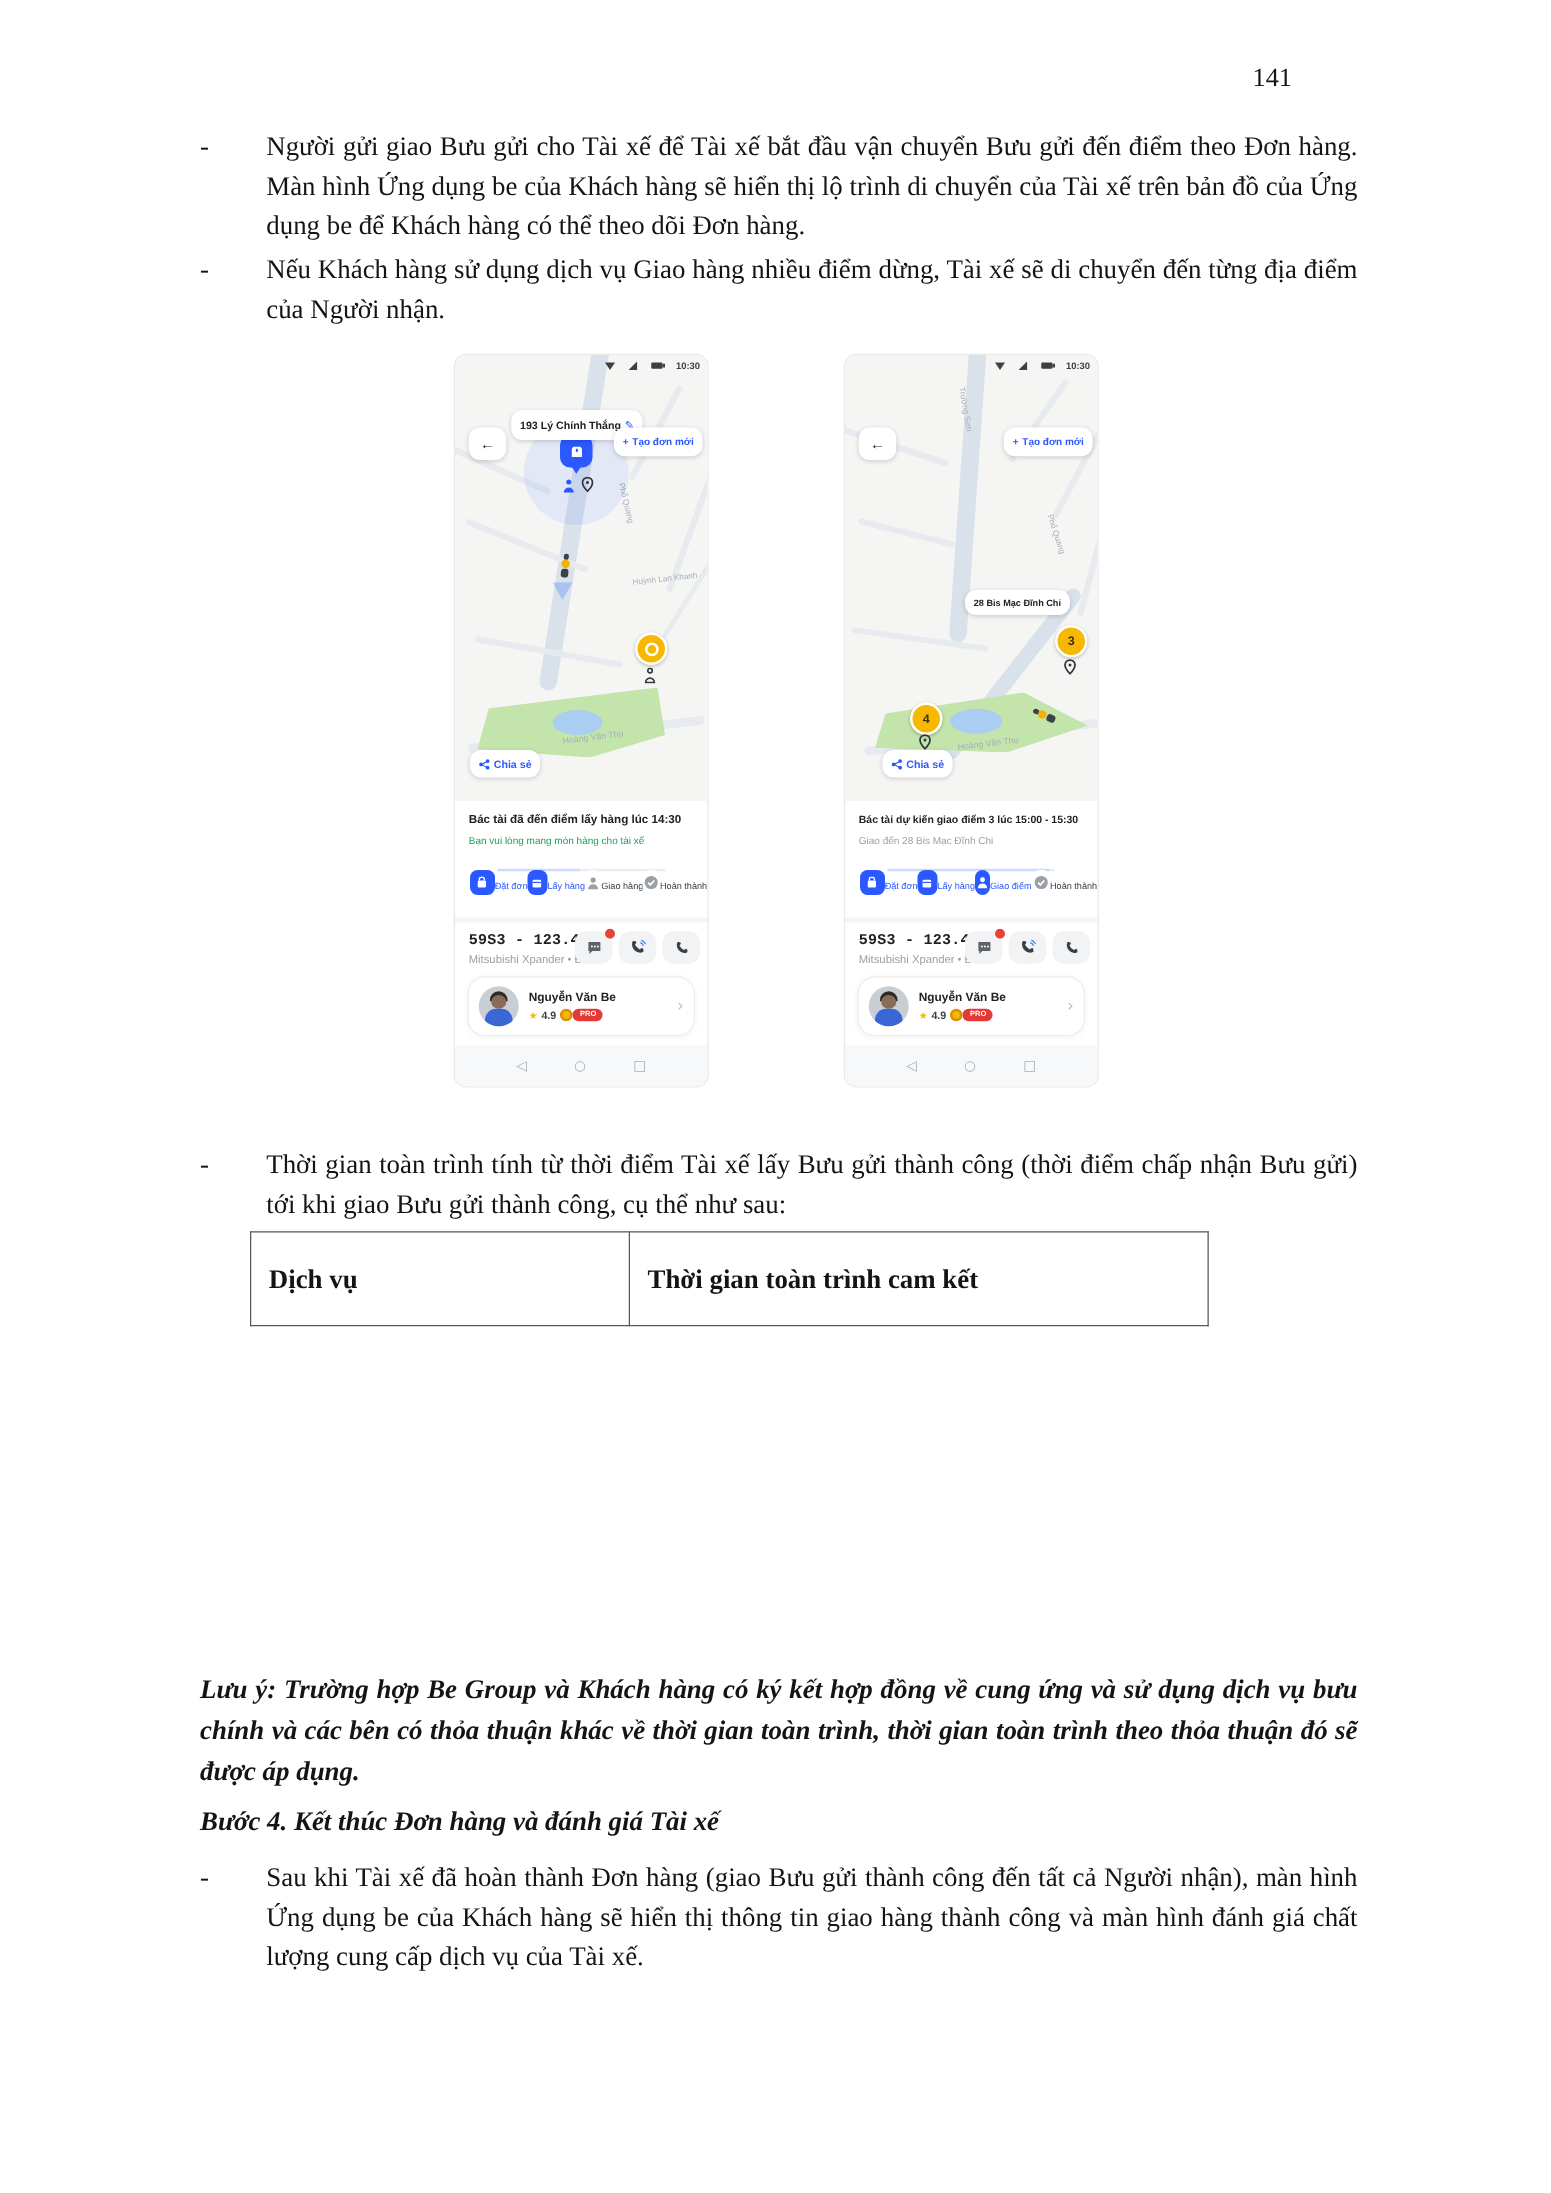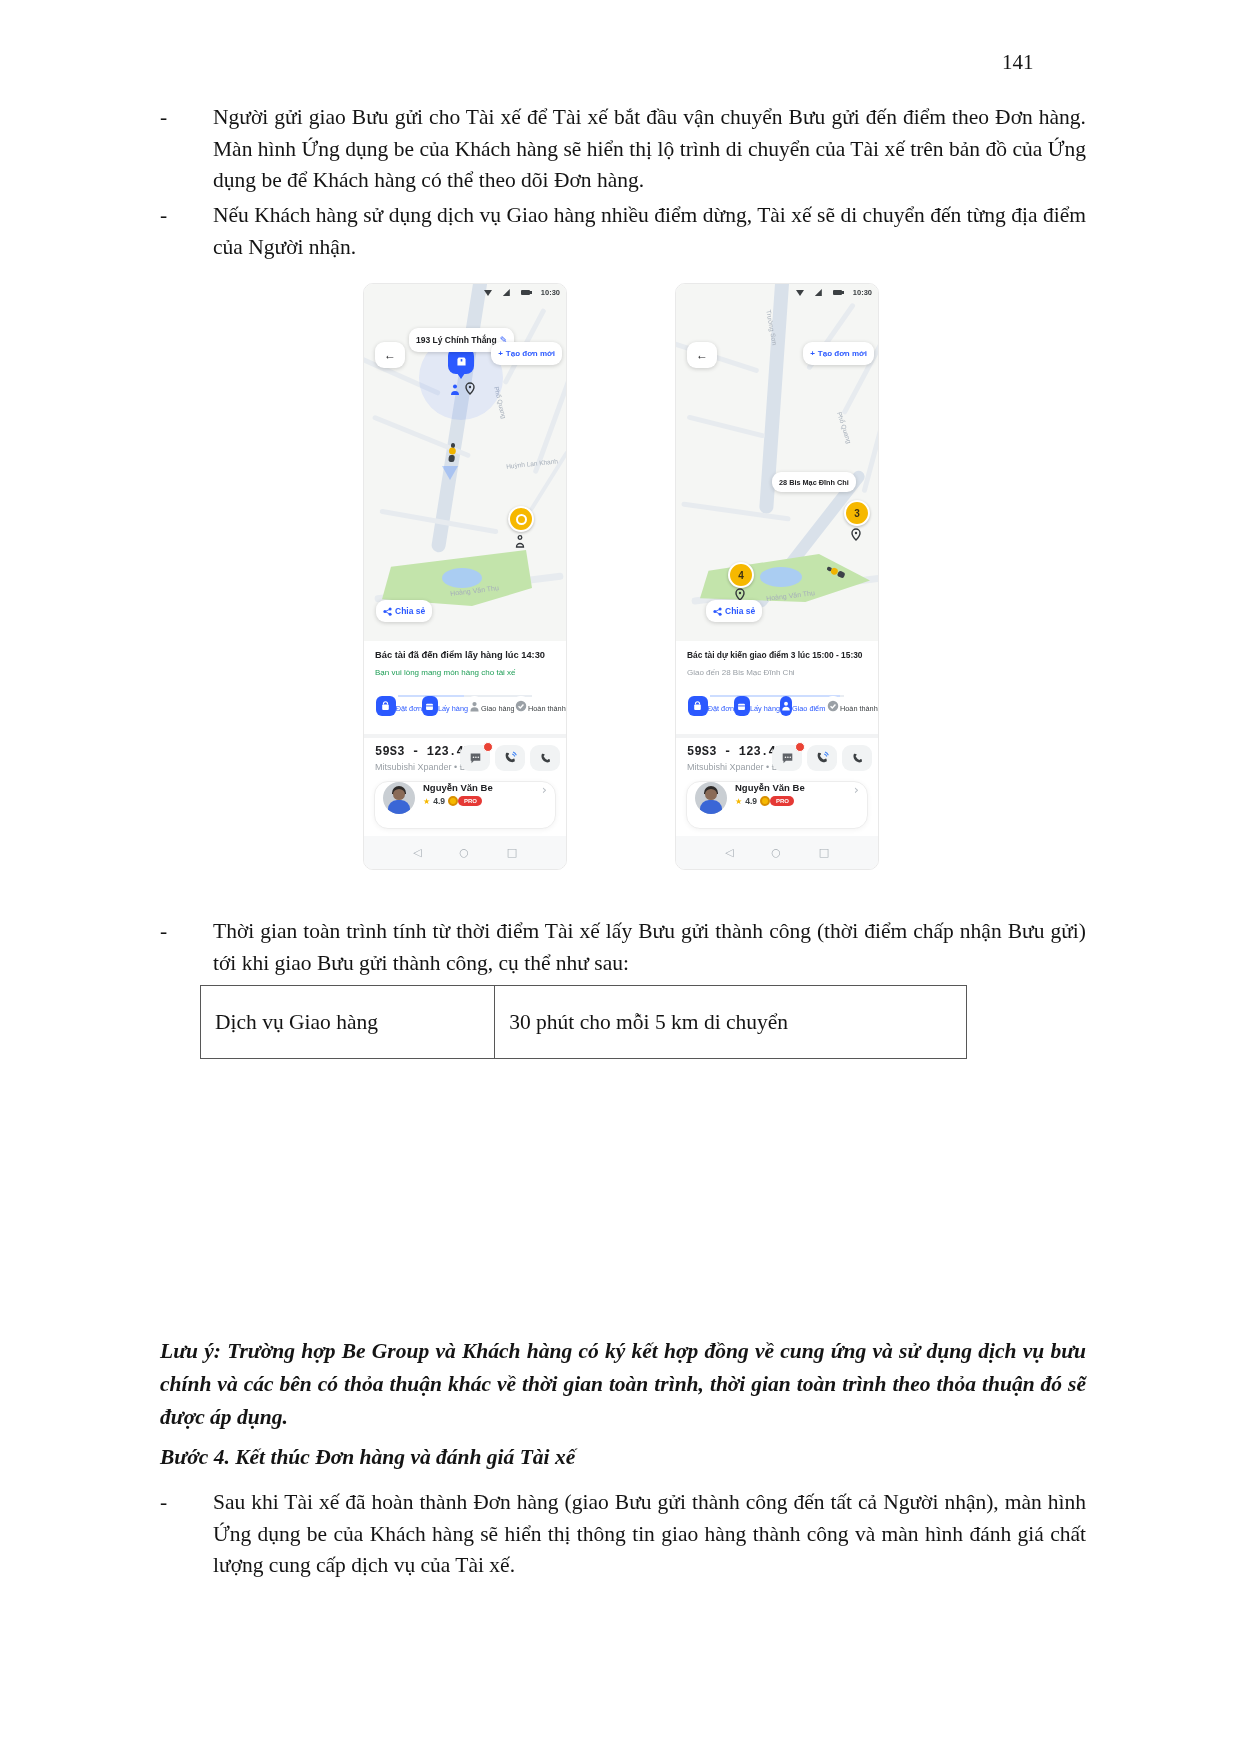--- a/index.html
+++ b/index.html
@@ -75,21 +75,21 @@
   .step-ic.off{color:#9aa0a6;}
   .slabel{margin-top:5px;font-size:7.3px;white-space:nowrap;color:#3c4043;}
   .slabel.on{color:#2b59ff;}
   .divider{position:absolute;left:0;top:450px;width:100%;height:4px;background:#f2f3f4;}
   .plate{position:absolute;left:11px;top:461px;font-size:12px;font-weight:bold;letter-spacing:.2px;font-family:Liberation Mono, monospace;}
   .vehicle{position:absolute;left:11px;top:478px;font-size:9px;color:#9aa0a6;}
   .cbtn{position:absolute;top:461px;width:30px;height:26px;border-radius:9px;background:#f1f3f4;
         display:flex;align-items:center;justify-content:center;}
   .reddot{position:absolute;top:-3px;right:-3px;width:8px;height:8px;border-radius:50%;background:#ea4335;border:1.5px solid #fff;}
   .dcard{position:absolute;left:10px;right:10px;top:497px;height:46px;border:1px solid #ededed;border-radius:14px;
-         box-shadow:0 1px 5px rgba(0,0,0,.05);display:flex;align-items:flex-start;padding:0 8px;background:#fff;}
+         box-shadow:0 1px 5px rgba(0,0,0,.05);display:flex;align-items:center;padding:0 8px;background:#fff;}
   .avatar{width:32px;height:32px;border-radius:50%;background:#c9ced3;position:relative;overflow:hidden;flex:none;}
   .avatar .hair{position:absolute;left:9px;top:4px;width:14px;height:8px;border-radius:7px 7px 0 0;background:#2e2a28;}
   .avatar .head{position:absolute;left:10px;top:7px;width:12px;height:11px;border-radius:50%;background:#8a6b57;}
   .avatar .bod{position:absolute;left:5px;top:18px;width:22px;height:15px;border-radius:9px 9px 0 0;background:#3a66d6;}
   .dinfo{margin-left:8px;flex:1;}
   .dname{font-size:9.5px;font-weight:bold;color:#202124;}
   .drow{display:flex;align-items:center;gap:3px;margin-top:3px;}
   .star{color:#f6b800;font-size:8px;}
   .rating{font-size:8.5px;color:#3c4043;font-weight:bold;}
   .coin{width:10px;height:10px;border-radius:50%;background:#f5b900;border:2px solid #d88f00;box-sizing:border-box;z-index:1;}
@@ -453,23 +453,23 @@
   </div>
 </div>
 
 <div class="bullet" style="top:916px;">
   <div class="bdash">-</div>
   <div class="btext">Thời gian toàn trình tính từ thời điểm Tài xế lấy Bưu gửi thành công (thời điểm chấp nhận Bưu gửi) tới khi giao Bưu gửi thành công, cụ thể như sau:</div>
 </div>
 
 <table class="svc">
   <tbody>
-  <tr class="r1">
-    <td>Dịch vụ Giao hàng</td>
-    <td>30 phút cho mỗi 5 km di chuyển</td>
+      <tr>
+    <th class="c1">Dịch vụ</th>
+    <th>Thời gian toàn trình cam kết</th>
   </tr>
 </tbody>
   </table>
 
 <div class="note" style="top:1335px;">Lưu ý: Trường hợp Be Group và Khách hàng có ký kết hợp đồng về cung ứng và sử dụng dịch vụ bưu chính và các bên có thỏa thuận khác về thời gian toàn trình, thời gian toàn trình theo thỏa thuận đó sẽ được áp dụng.</div>
 
 <div class="heading" style="top:1445px;">Bước 4. Kết thúc Đơn hàng và đánh giá Tài xế</div>
 
 <div class="bullet" style="top:1487px;">
   <div class="bdash">-</div>

